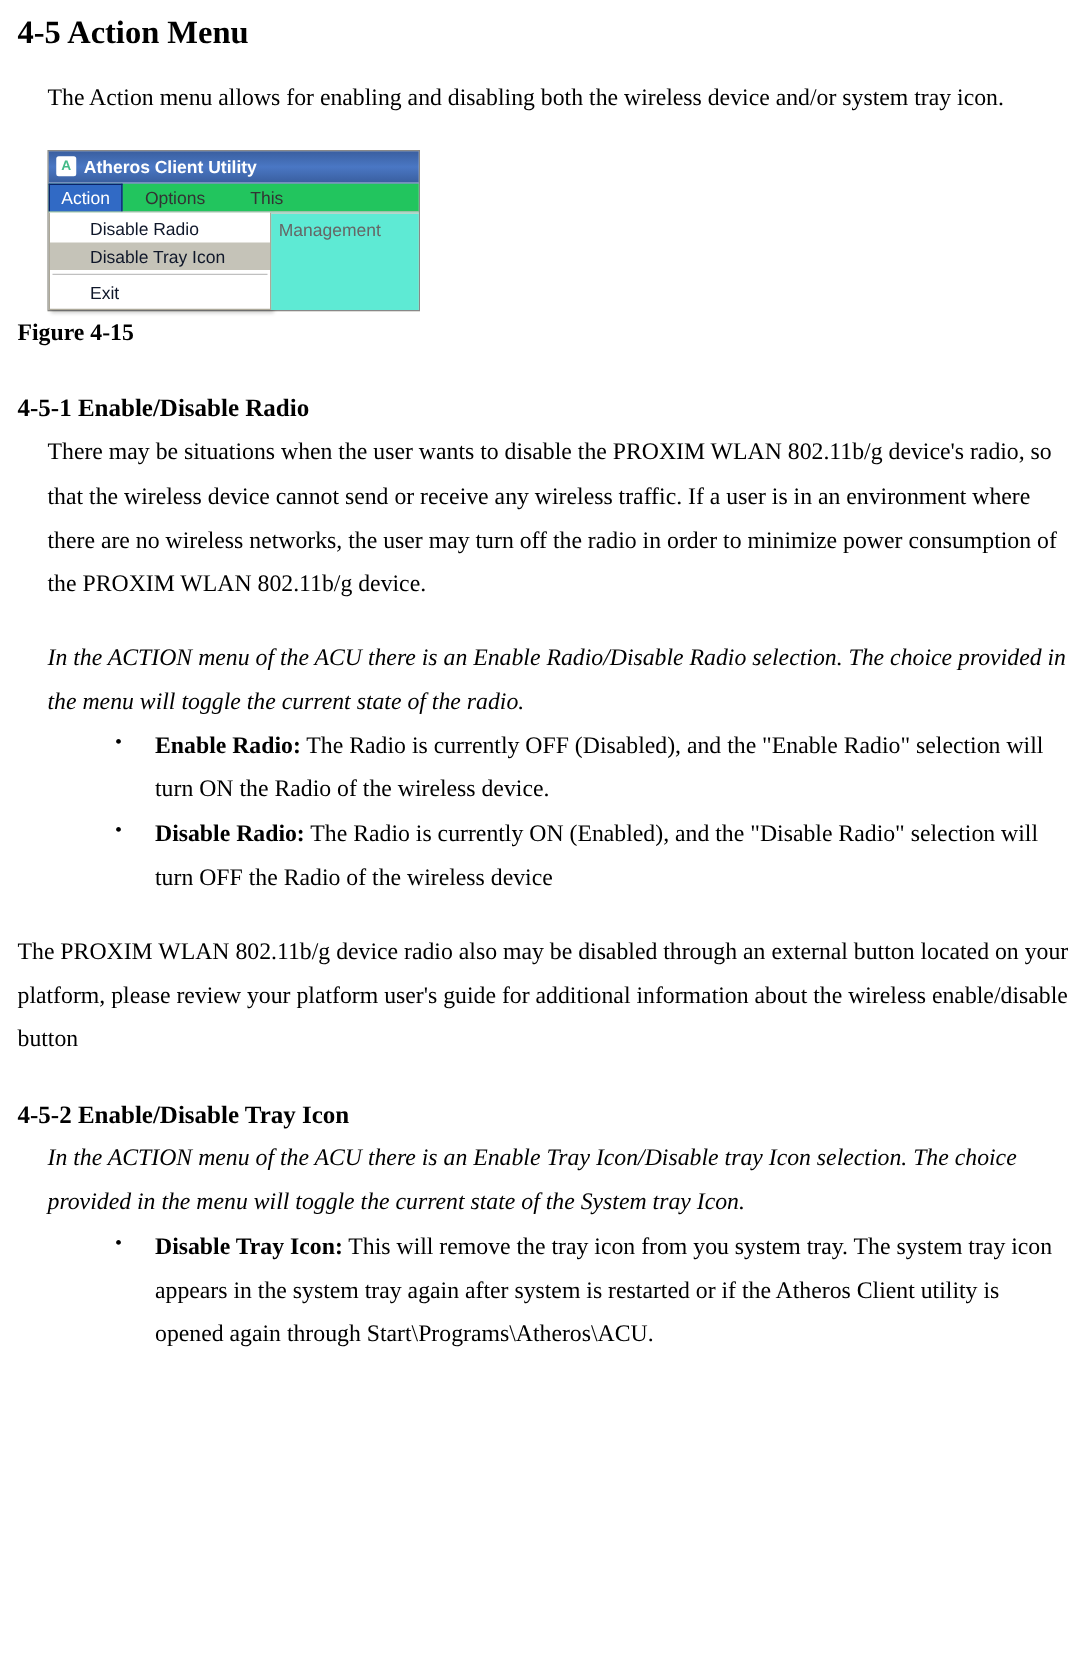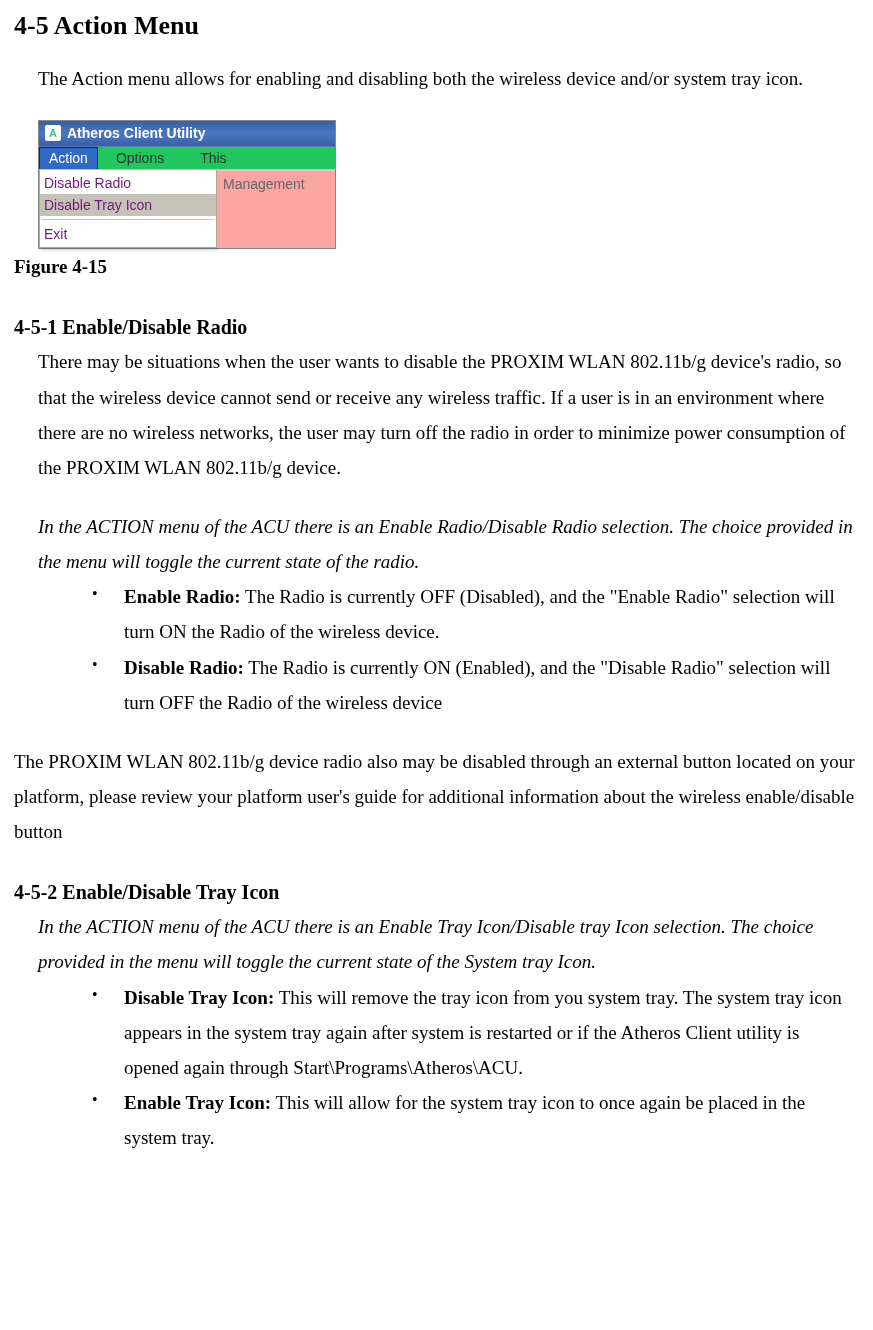--- a/index.html
+++ b/index.html
@@ -112,33 +112,33 @@
   }
   .dropdown {
     background: #fff;
     border: 1px solid #aca899;
     border-top: none;
     width: 176px;
     box-shadow: 2px 2px 3px rgba(0,0,0,0.2);
     padding: 2px 0;
   }
   .dropdown .dd-item {
-    padding: 2px 4px;
-    color: #701a75;
+    padding: 2px 32px;
+    color: #0f172a;
   }
   .dropdown .dd-item.hi {
     background: #c5c3b8;
   }
   .dropdown .sep {
     border-top: 1px solid #c0c0c0;
     margin: 3px 2px;
   }
   .behind {
     flex: 1;
-    background: #fca5a5;
+    background: #5eead4;
     padding: 4px 6px;
     color: #666;
     display: flex;
     align-items: flex-start;
     border-top: 1px solid #d4d0c8;
   }
   .bold {
     font-weight: bold;
   }
 </style>
@@ -190,16 +190,13 @@
 <p>The PROXIM WLAN 802.11b/g  device radio also may be disabled through an external button located on your platform, please review your platform user's guide for additional information about the wireless enable/disable button</p>
 
 <h2>4-5-2 Enable/Disable Tray Icon</h2>
 
 <p class="indent nospace">In the ACTION menu of the ACU there is an Enable Tray Icon/Disable tray Icon selection.  The choice provided in the menu will toggle the current state of the System tray Icon.</p>
 
 <ul>
   <li>
     <span class="bold">Disable Tray Icon:</span><span> This will remove the tray icon from you system tray.  The system tray icon appears in the system tray again after system is restarted or if the Atheros Client utility is opened again through Start\Programs\Atheros\ACU.</span>
   </li>
-  <li>
-    <span class="bold">Enable Tray Icon:</span><span>  This will allow for the system tray icon to once again be placed in the system tray.</span>
-  </li>
 </ul>
 
 </body></html>

